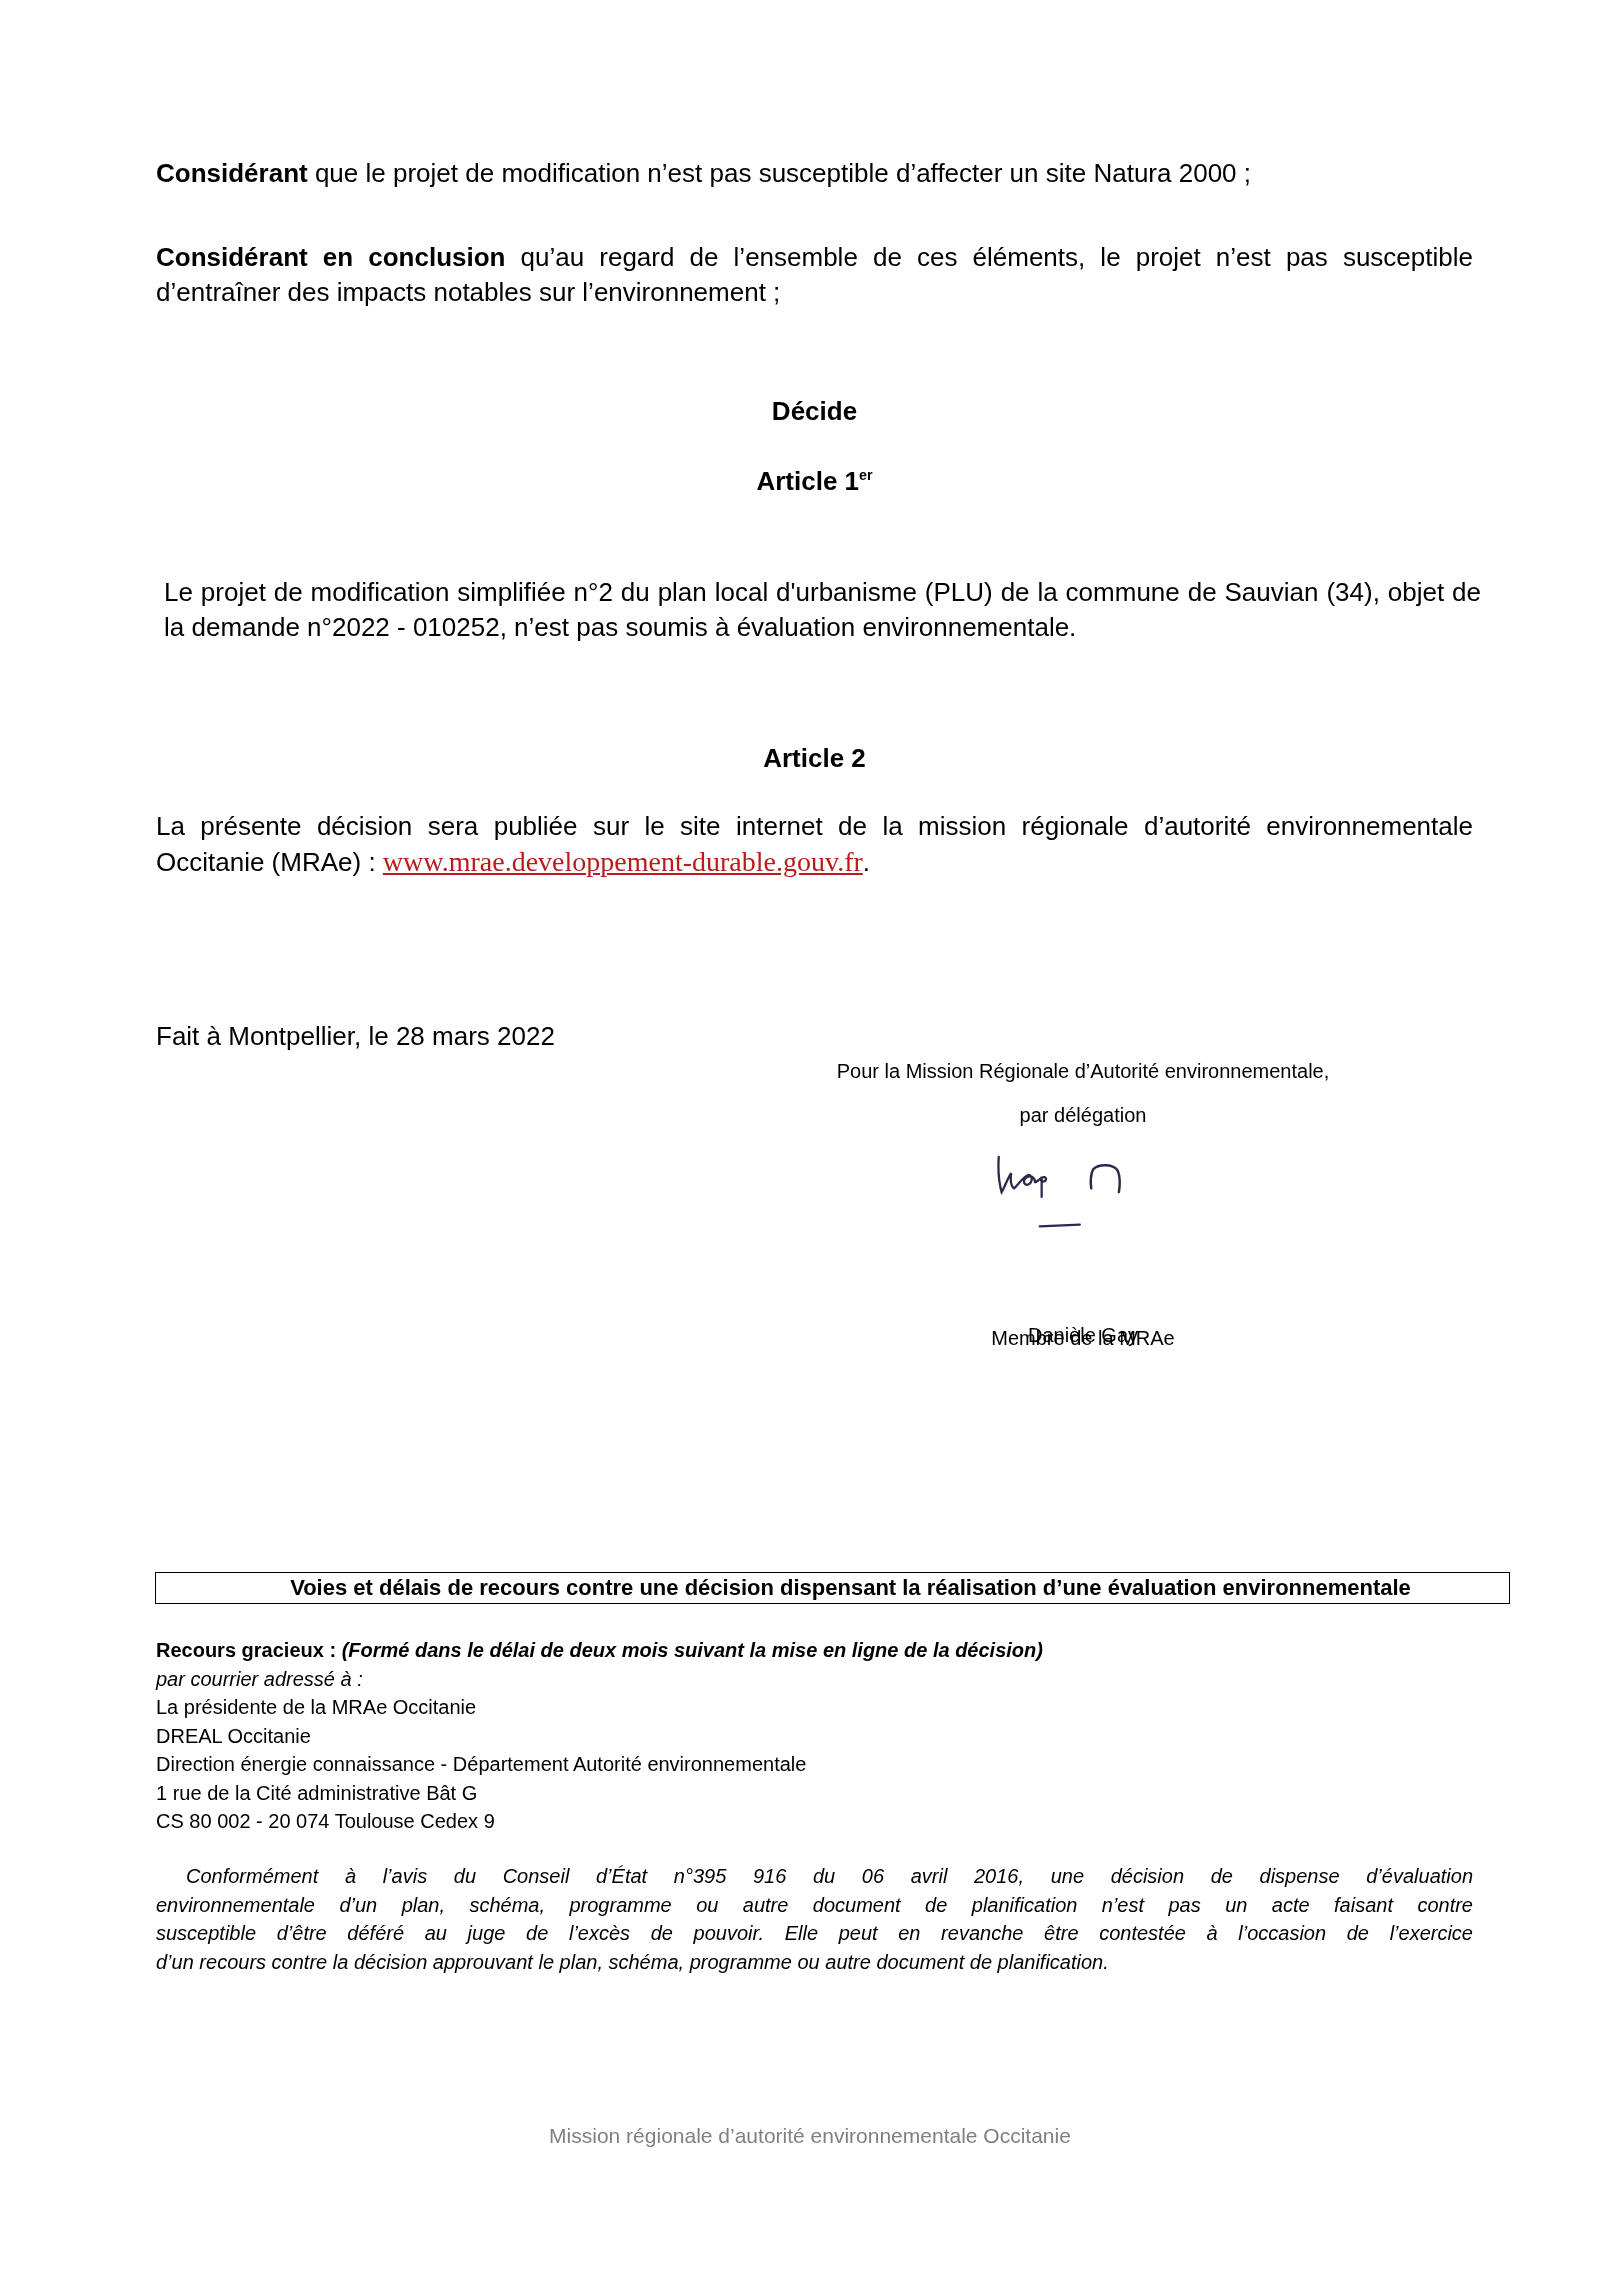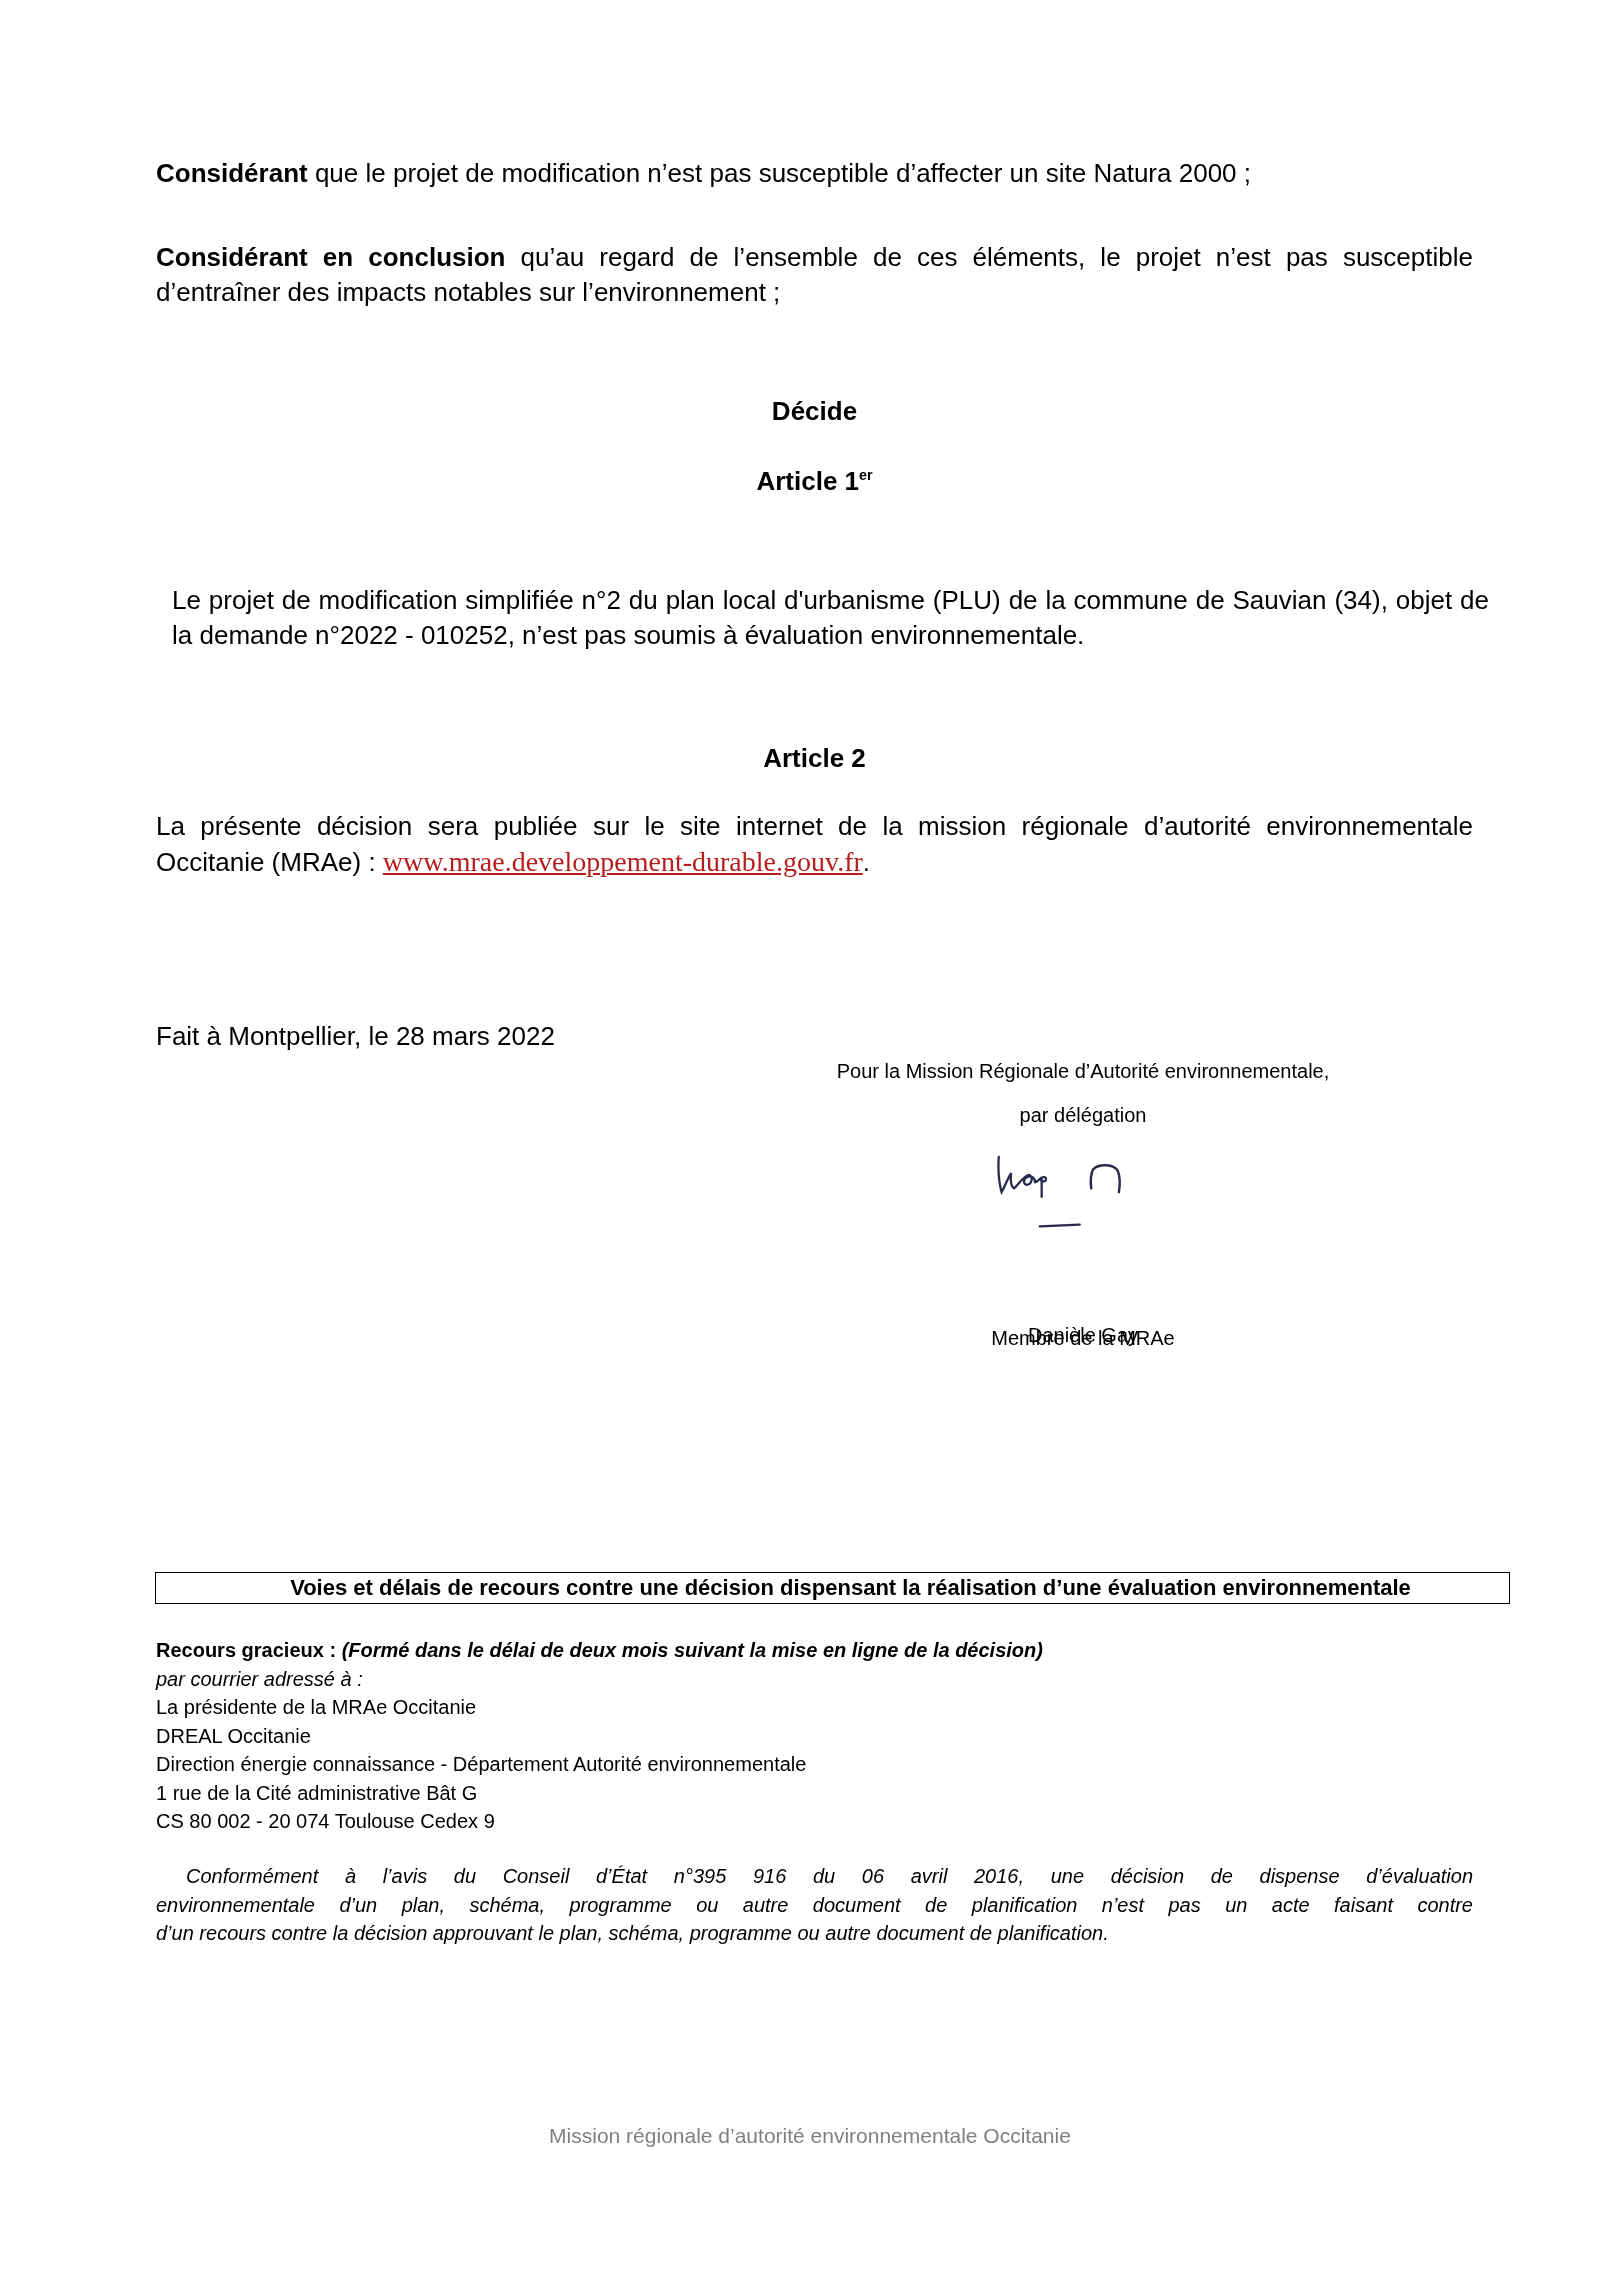--- a/index.html
+++ b/index.html
@@ -29,21 +29,21 @@
 </p>
 <p class="abs col body" style="top:240px; margin:0;">
   <span class="b">Considérant en conclusion</span><span> qu’au regard de l’ensemble de ces éléments, le projet n’est pas susceptible d’entraîner des impacts notables sur l’environnement ;</span>
 </p>
 
 <div class="abs col heading" style="top:394px;">Décide</div>
 
 <div class="abs col heading" style="top:464px;">
   <span>Article 1</span><sup class="er">er</sup>
 </div>
-<p class="abs col body" style="top:567px; margin:16px;">Le projet de modification simplifiée n°2 du plan local d'urbanisme (PLU) de la commune de Sauvian (34), objet de la demande n°2022 - 010252, n’est pas soumis à évaluation environnementale.</p>
+<p class="abs col body" style="top:567px; margin:8px;">Le projet de modification simplifiée n°2 du plan local d'urbanisme (PLU) de la commune de Sauvian (34), objet de la demande n°2022 - 010252, n’est pas soumis à évaluation environnementale.</p>
 
 <div class="abs col heading" style="top:741px;">Article 2</div>
 <p class="abs col body" style="top:809px; margin:0;">
   <span>La présente décision sera publiée sur le site internet de la mission régionale d’autorité environnementale Occitanie (MRAe) : </span><a class="link">www.mrae.developpement-durable.gouv.fr</a><span>.</span>
 </p>
 
 <div class="abs body" style="left:156px; top:1019px; white-space:nowrap;">Fait à Montpellier, le 28 mars 2022</div>
 <div class="abs sig-block" style="top:1054px;">Pour la Mission Régionale d’Autorité environnementale,</div>
 <div class="abs sig-block" style="top:1098px;">par délégation</div>
 
@@ -64,17 +64,18 @@
   <span class="line">La présidente de la MRAe Occitanie</span>
   <span class="line">DREAL Occitanie</span>
   <span class="line">Direction énergie connaissance - Département Autorité environnementale</span>
   <span class="line">1 rue de la Cité administrative Bât G</span>
   <span class="line">CS 80 002 - 20 074 Toulouse Cedex 9</span>
 </div>
 
 <div class="abs small it" style="left:156px; width:1317px; top:1862px;">
   <span class="line just-all" style="white-space:normal;margin-left:30px;">Conformément à l’avis du Conseil d’État n°395 916 du 06 avril 2016, une décision de dispense d’évaluation</span>
   <span class="line just-all" style="white-space:normal;">environnementale d’un plan, schéma, programme ou autre document de planification n’est pas un acte faisant contre</span>
+  <span class="line just-all" style="white-space:normal;">susceptible d’être déféré au juge de l’excès de pouvoir. Elle peut en revanche être contestée à l’occasion de l’exercice</span>
   <span class="line">d’un recours contre la décision approuvant le plan, schéma, programme ou autre document de planification.</span>
 </div>
 
 <div class="abs footer">Mission régionale d’autorité environnementale Occitanie</div>
 
 
 </body></html>

